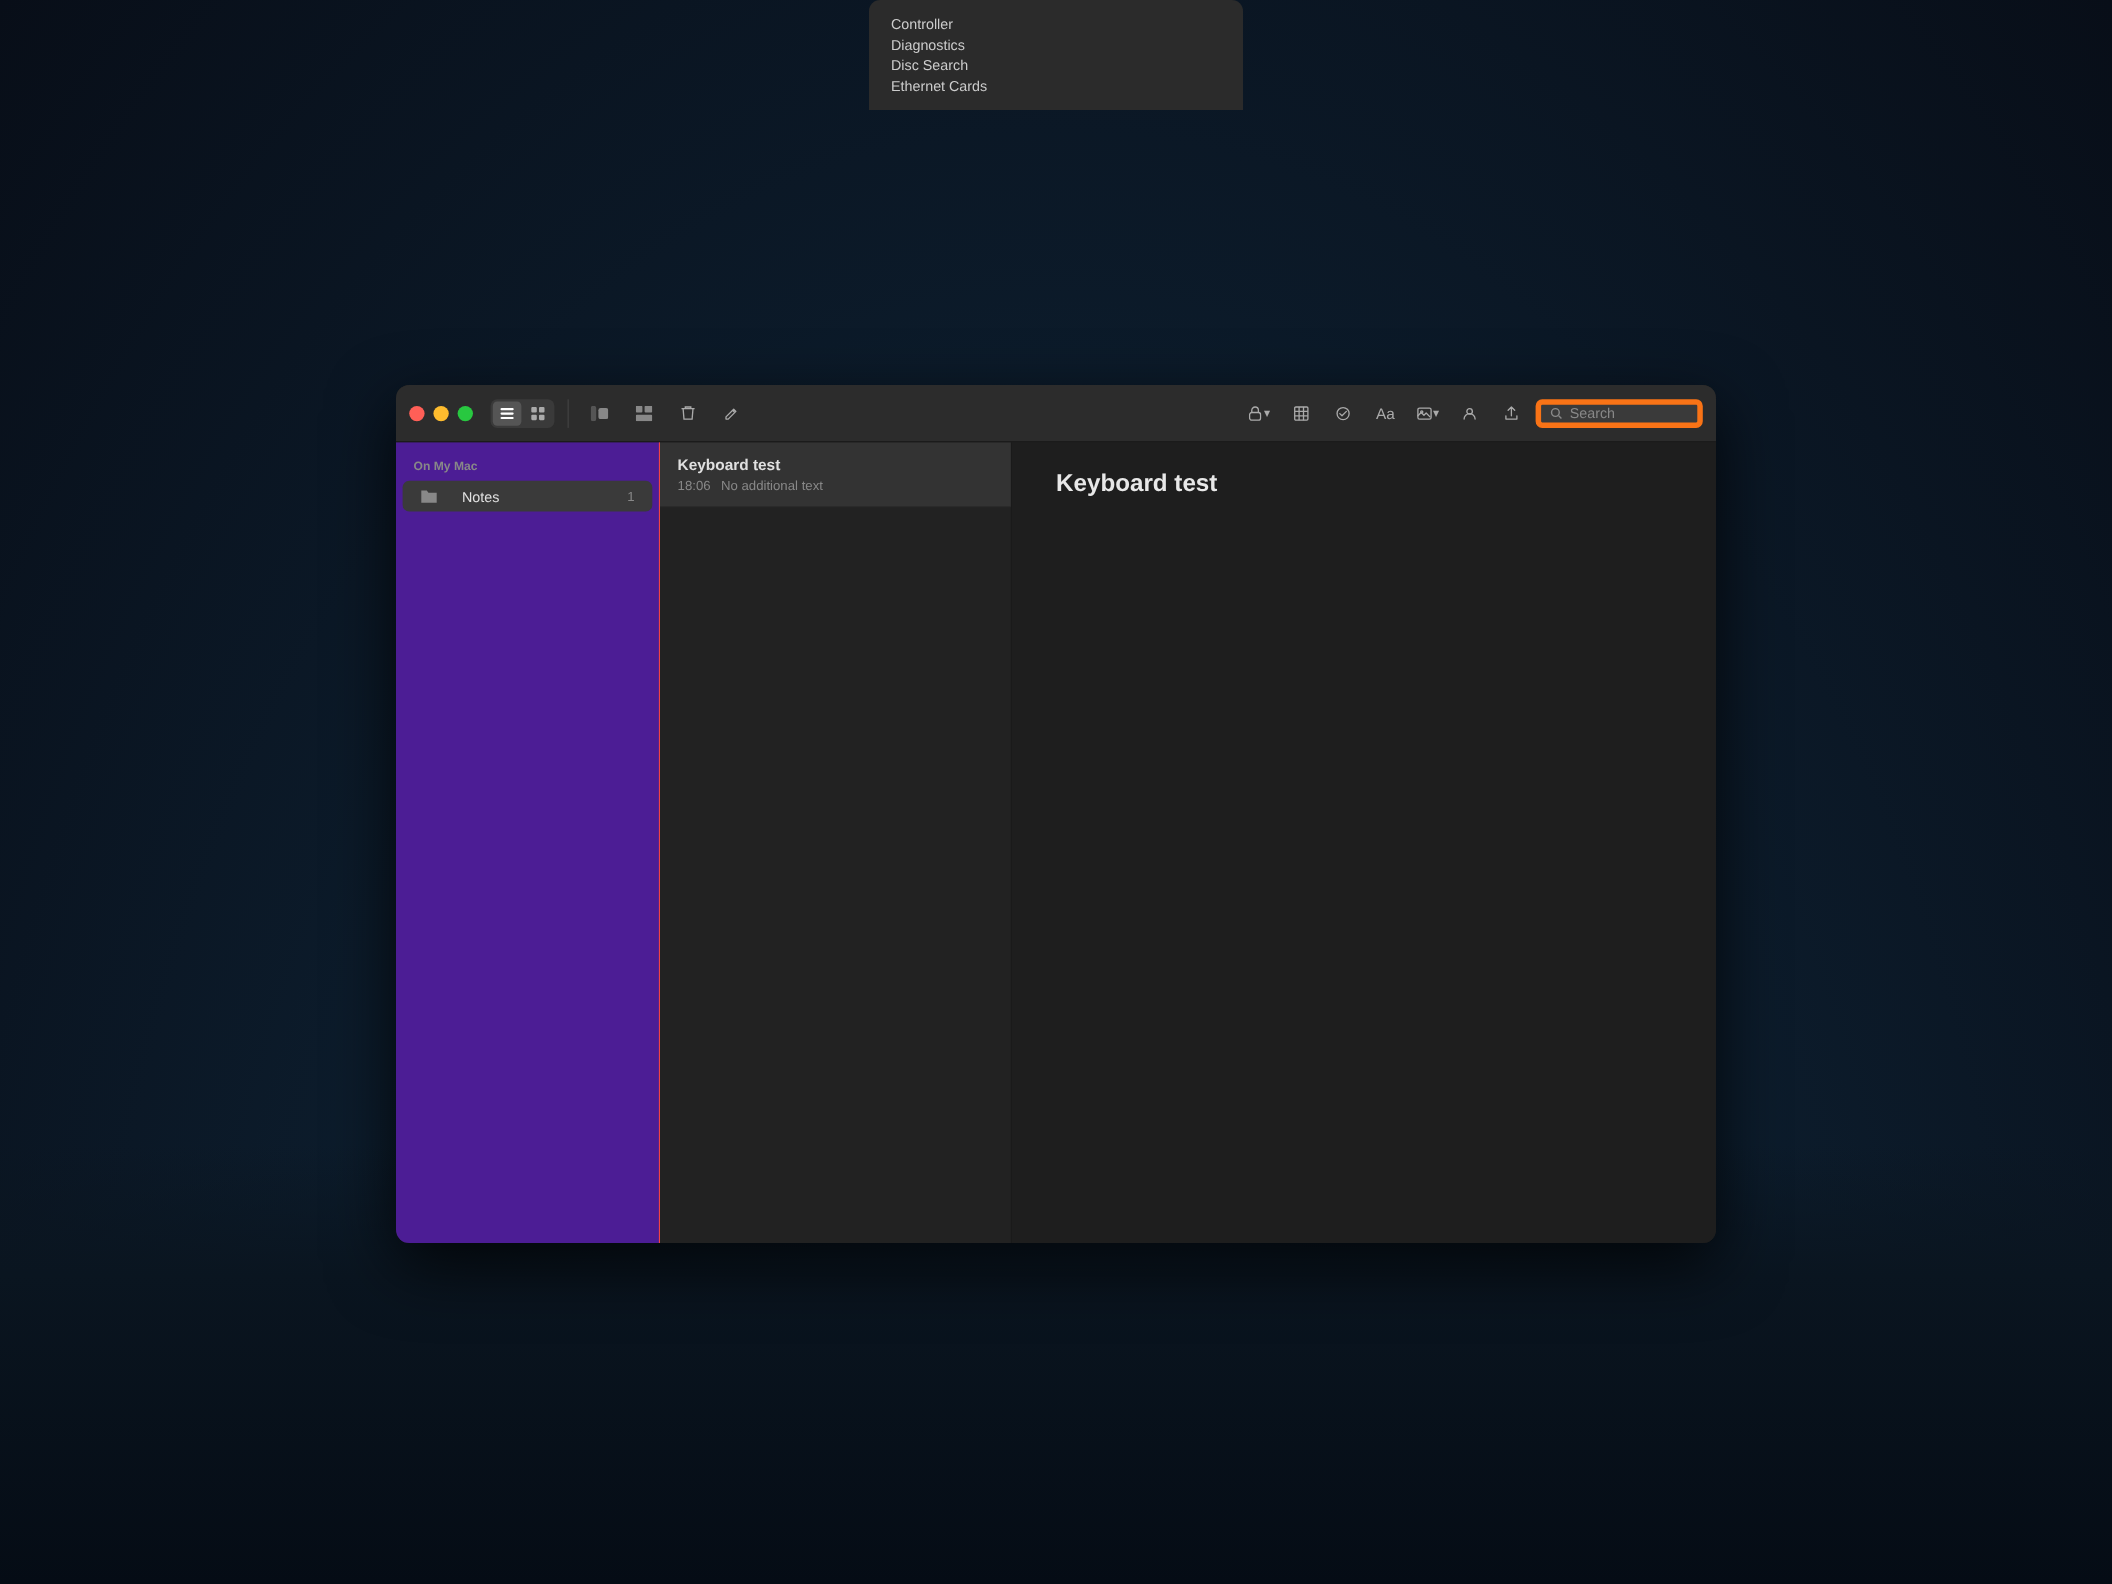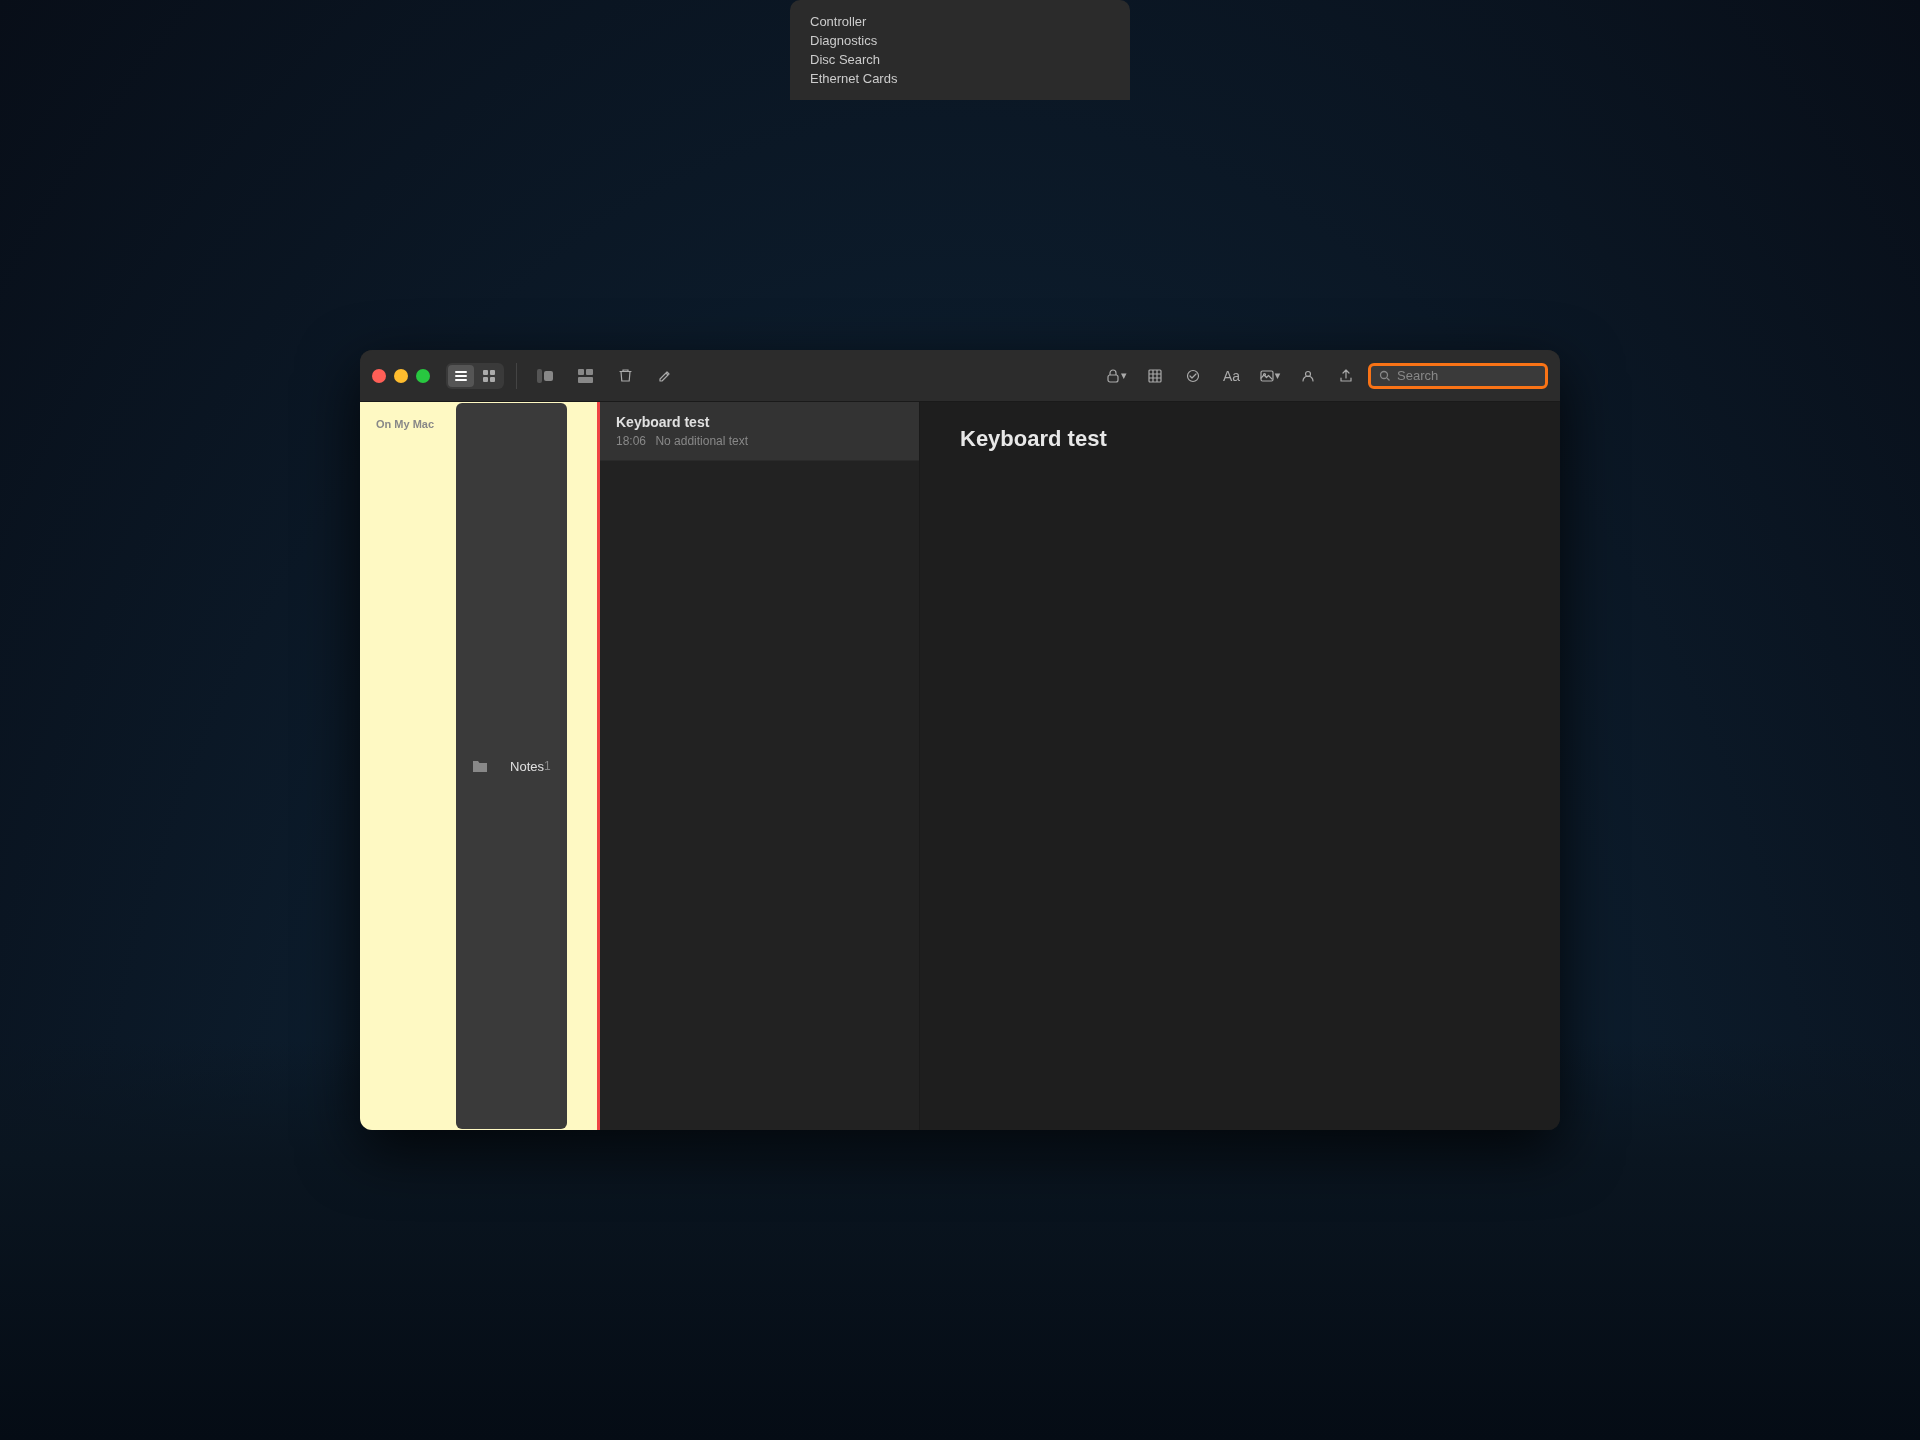--- a/index.html
+++ b/index.html
@@ -136,24 +136,24 @@
       flex: 1;
     }
 
     .toolbar-right {
       display: flex;
       align-items: center;
       gap: 6px;
     }
 
     .search-box {
-      width: 180px;
+      width: 152px;
       height: 26px;
       background: #3a3a3a;
-      border: 3px solid #f97316;
+      border: 5px solid #f97316;
       border-radius: 6px;
       display: flex;
       align-items: center;
       padding: 0 8px;
       gap: 6px;
     }
 
     .search-placeholder {
       color: #888;
       font-size: 13px;
@@ -162,24 +162,25 @@
     
     .content-area {
       display: flex;
       flex: 1;
       overflow: hidden;
     }
 
     
     .sidebar {
       width: 240px;
-      background: #fef9c3;
+      background: #4c1d95;
       flex-shrink: 0;
       display: flex;
-      border-right: 3px solid #ef4444;
+      flex-direction: column;
+      border-right: 1px solid #ef4444;
     }
 
     .sidebar-section-label {
       font-size: 11px;
       color: #888;
       padding: 16px 16px 6px;
       font-weight: 600;
       text-transform: none;
       letter-spacing: 0;
     }

